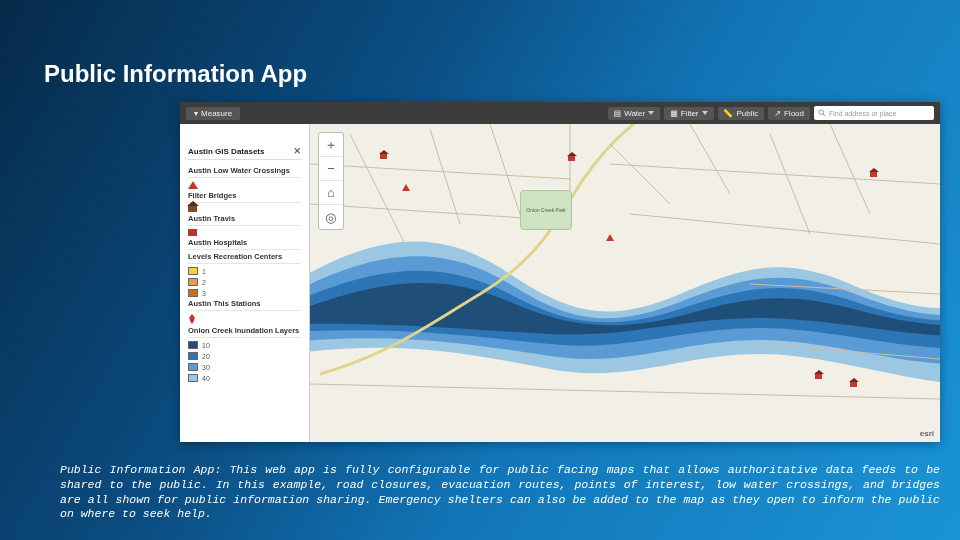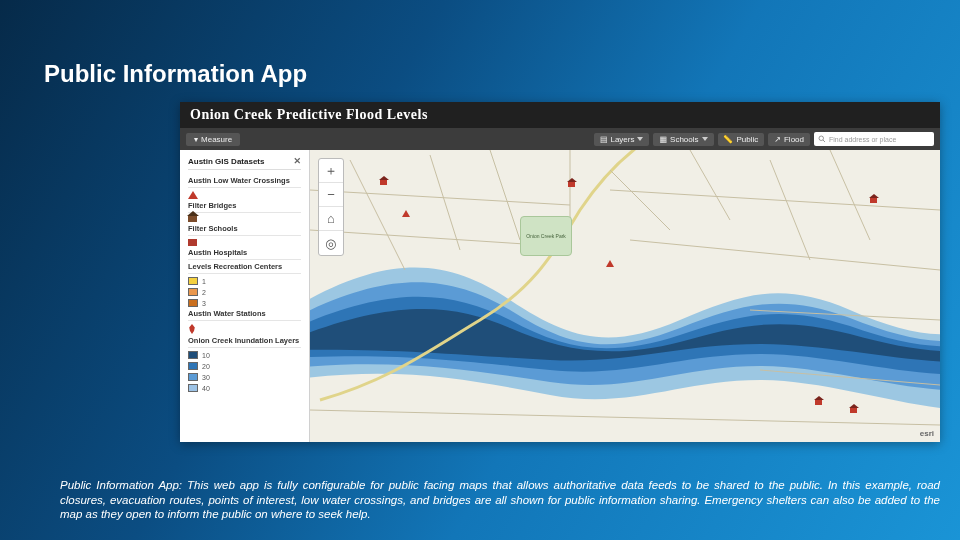--- a/index.html
+++ b/index.html
@@ -43,21 +43,21 @@
   .search-box {
     background: #fff; color: #333; height: 14px; width: 120px;
     border-radius: 2px; display: flex; align-items: center; padding: 0 4px;
     font-size: 7px;
   }
   .search-icon { width: 8px; height: 8px; margin-right: 3px; }
   .tri { width:0; height:0; border-left:3px solid transparent; border-right:3px solid transparent; border-top:4px solid #ccc; display:inline-block; }
   .shot-body { flex: 1; display: flex; min-height: 0; }
   .sidebar {
     width: 130px; background: #fff; border-right: 1px solid #d0d0d0;
-    padding: 6px 8px; overflow: hidden; color: #222;
+    padding: 22px 8px; overflow: hidden; color: #222;
   }
   .sb-head {
     display: flex; justify-content: space-between; align-items: center;
     font-size: 8px; font-weight: 700; margin-bottom: 6px;
     border-bottom: 1px solid #ddd; padding-bottom: 3px;
   }
   .sb-close { font-size: 9px; cursor: pointer; color: #666; }
   .sb-layer { font-size: 7.5px; font-weight: 700; margin-top: 2px; color: #333; }
   .sb-layer::after { content: ""; display: block; height: 1px; background: #e5e5e5; margin-top: 2px; }
   .sb-items { margin-top: 3px; display: flex; flex-direction: column; gap: 3px; }
@@ -99,46 +99,46 @@
     border-bottom: 1px solid #e2e2e2; font-size: 13px; color:#555; cursor:pointer;
   }
   .mt-btn:last-child { border-bottom: none; }
   .esri-logo {
     position:absolute; right:6px; bottom:4px; font-size:8px; color:#666; font-weight:700;
   }
   .caption {
     position: absolute; left: 60px; right: 20px; bottom: 18px;
     font-size: 11.5px; font-style: italic; color: #fff; text-align: justify;
     line-height: 1.28;
+    font-family: Liberation Mono, monospace;
   }
 </style>
 </head>
 <body>
 
 <div class="slide">
 
   <div class="title">Public Information App</div>
 
   <div class="shot">
-    <div class="shot-header">Onion Creek Predictive Flood Levels</div>
 
     <div class="shot-toolbar">
       <div class="filter-btn">
         <span>▾</span>
         <span>Measure</span>
       </div>
       <div class="flex-spacer"></div>
       <div class="tb-btn">
         <span>▤</span>
-        <span>Layers</span>
+        <span>Water</span>
         <span class="tri"></span>
       </div>
       <div class="tb-btn">
         <span>▦</span>
-        <span>Schools</span>
+        <span>Filter</span>
         <span class="tri"></span>
       </div>
       <div class="tb-btn">
         <span>📏</span>
         <span>Public</span>
       </div>
       <div class="tb-btn">
         <span>↗</span>
         <span>Flood</span>
       </div>
@@ -165,21 +165,21 @@
                 <span></span>
               </div>
             </div>
             <div class="sb-layer">Filter Bridges</div>
             <div class="sb-items">
               <div class="sb-item">
                 <span class="ico-house"></span>
                 <span></span>
               </div>
             </div>
-            <div class="sb-layer">Filter Schools</div>
+            <div class="sb-layer">Austin Travis</div>
             <div class="sb-items">
               <div class="sb-item">
                 <span class="ico-school"></span>
                 <span></span>
               </div>
             </div>
             <div class="sb-layer">Austin Hospitals</div>
             <div class="sb-layer">Levels Recreation Centers</div>
             <div class="sb-items">
               <div class="sb-item">
@@ -188,21 +188,21 @@
               </div>
               <div class="sb-item">
                 <span class="sw" style="background: rgb(235, 152, 78);"></span>
                 <span>2</span>
               </div>
               <div class="sb-item">
                 <span class="sw" style="background: rgb(202, 111, 30);"></span>
                 <span>3</span>
               </div>
             </div>
-            <div class="sb-layer">Austin Water Stations</div>
+            <div class="sb-layer">Austin This Stations</div>
             <div class="sb-items">
               <div class="sb-item">
                 <span class="ico-flame"></span>
                 <span></span>
               </div>
             </div>
             <div class="sb-layer">Onion Creek Inundation Layers</div>
             <div class="sb-items">
               <div class="sb-item">
                 <span class="sw" style="background: rgb(31, 78, 121);"></span>

